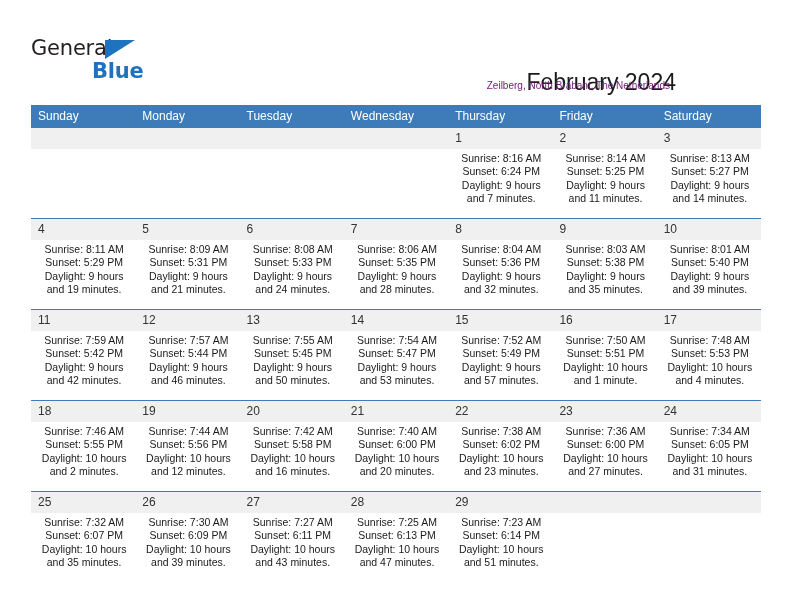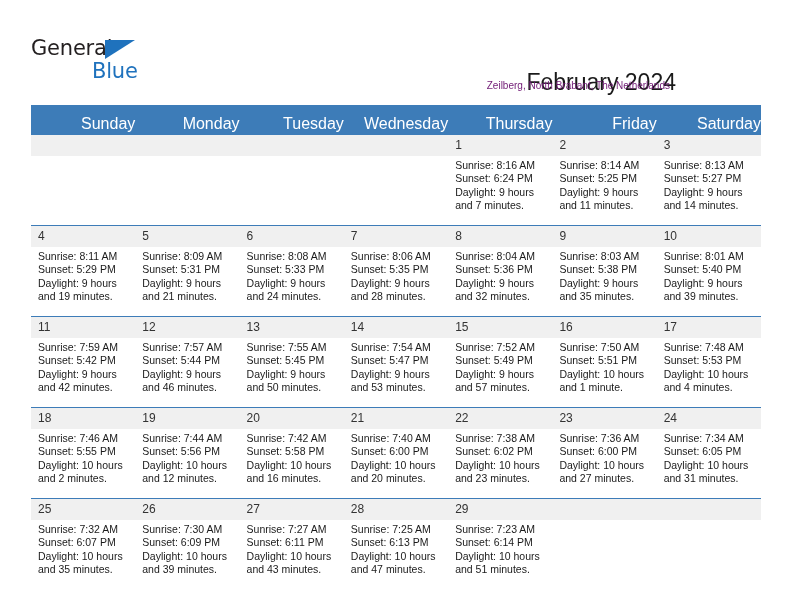--- a/index.html
+++ b/index.html
@@ -57,21 +57,21 @@
     border-bottom: 19px solid transparent;
   }
   .logo-blue {
     position: absolute;
     left: 61px;
     top: 23px;
     font-size: 21px;
     letter-spacing: -0.2px;
     color: #1f72bd;
     font-family: "DejaVu Sans", sans-serif;
-    font-weight: 400;
+    font-weight: 700;
     line-height: 24px;
   }
   .title {
     position: absolute;
     right: 28px;
     top: 32px;
     font-size: 23px;
     color: #1a1a1a;
     line-height: 32px;
     white-space: nowrap;
@@ -94,24 +94,24 @@
     position: absolute;
     left: 31px;
     top: 105px;
     width: 730px;
     border-collapse: collapse;
     table-layout: fixed;
   }
   .cal th {
     background: #3d7cb8;
     color: #ffffff;
-    font-size: 16px;
+    font-size: 12px;
     font-weight: normal;
-    text-align: right;
-    padding: 12px 0 5px 7px;
+    text-align: left;
+    padding: 5px 0 5px 7px;
     height: 10px;
     line-height: 13px;
     border: none;
   }
   .cal td {
     vertical-align: top;
     padding: 0;
     border: none;
     border-top: 1.4px solid #3d7cb8;
     height: 90px;
@@ -127,20 +127,21 @@
     color: #333333;
     line-height: 14px;
     padding: 3px 0 4px 7px;
     min-height: 14px;
   }
   .lines {
     padding: 3px 5px 0 7px;
     font-size: 10.5px;
     line-height: 13.4px;
     color: #1a1a1a;
+    text-align: center;
   }
   .lines div {
     white-space: nowrap;
   }
   td.blank .lines { visibility: hidden; }
 </style>
 </head>
 <body>
 
 <div class="page">

